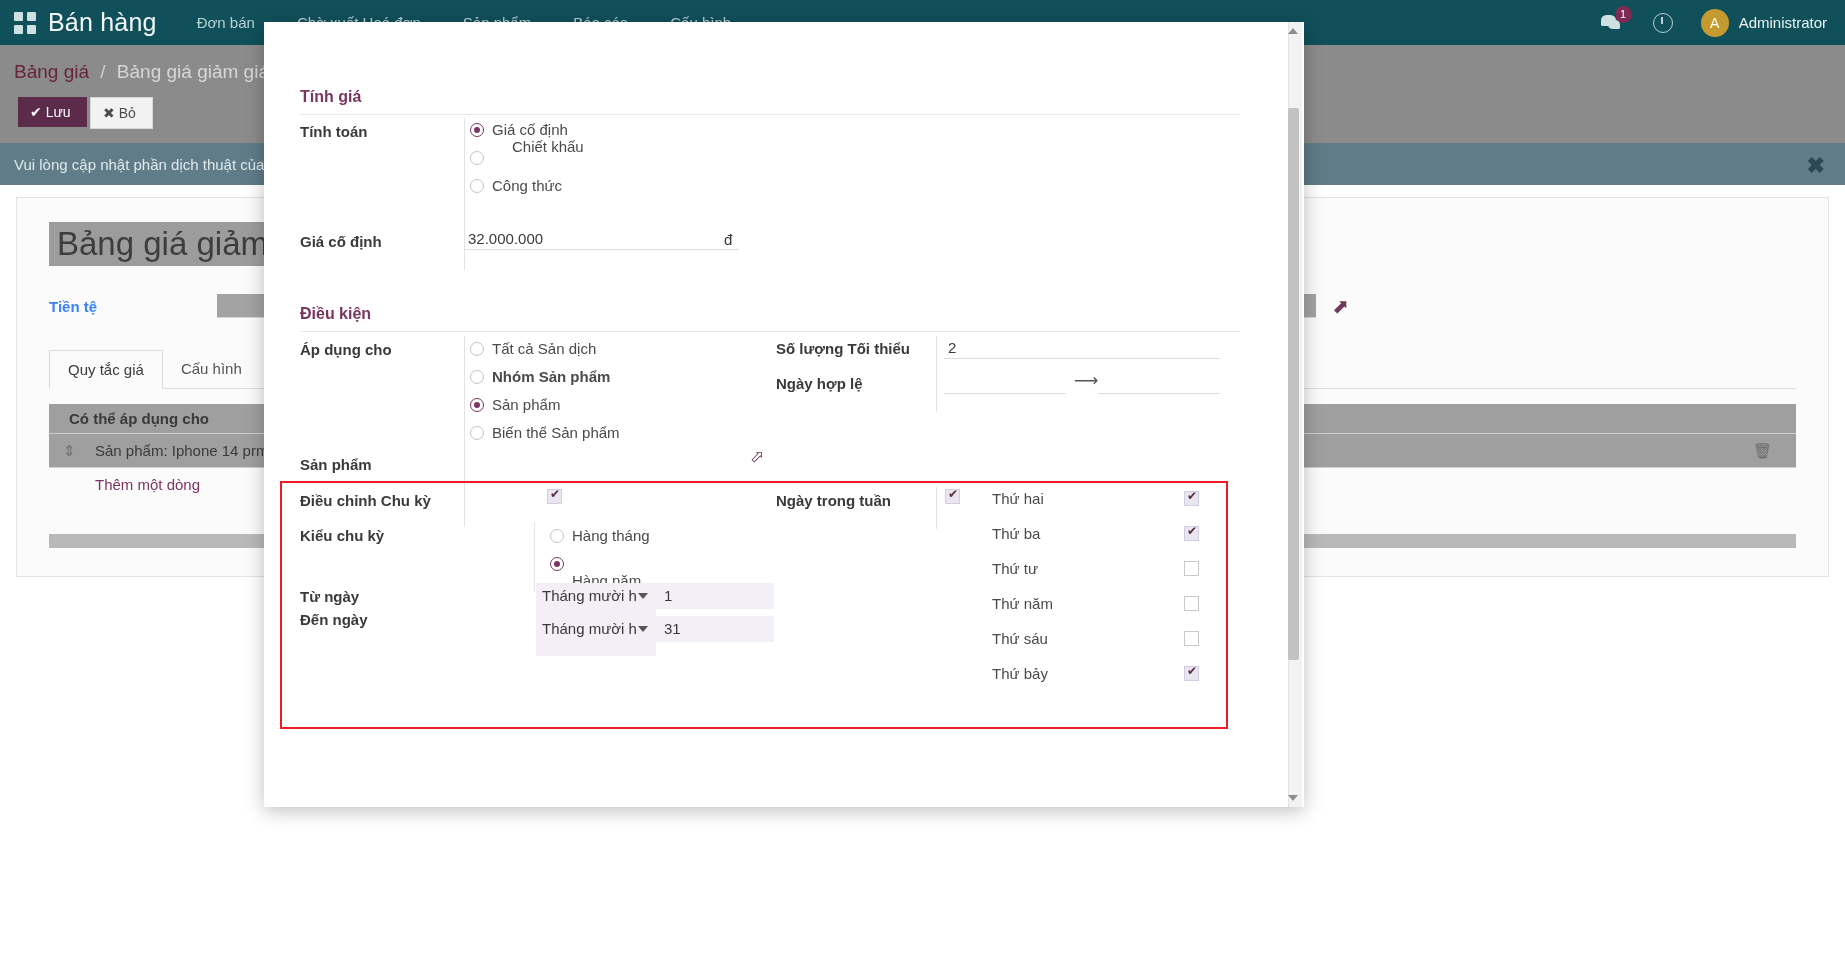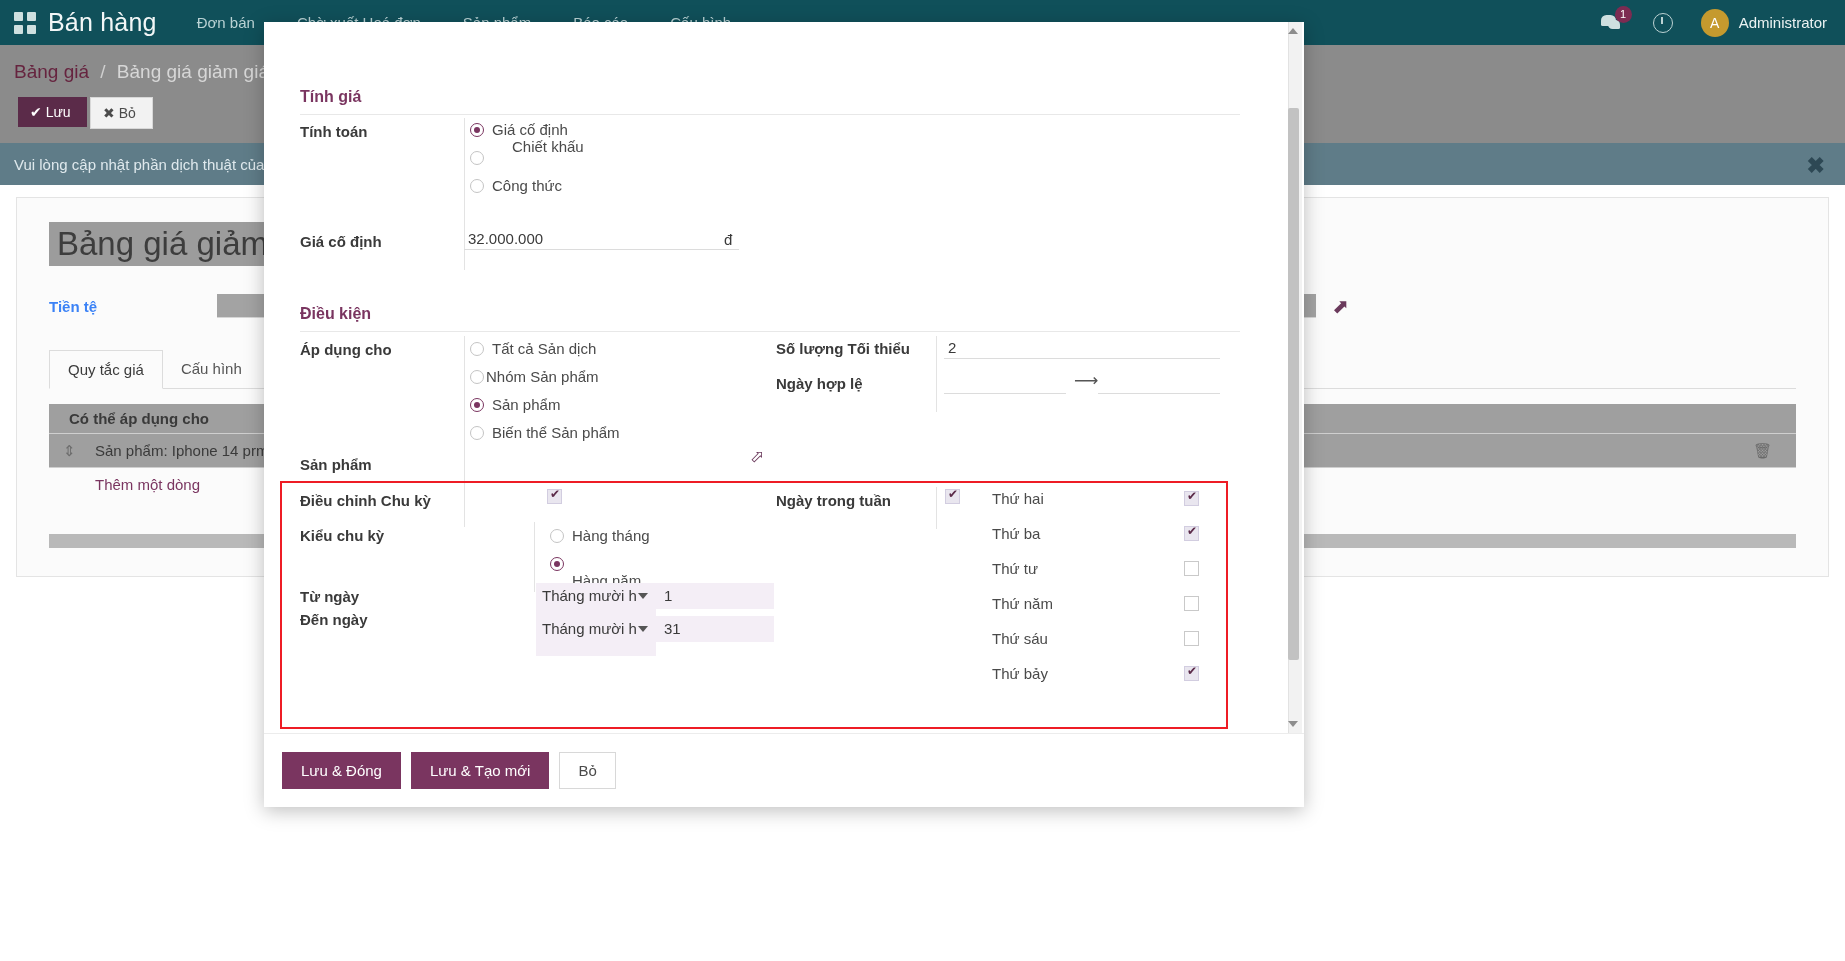--- a/index.html
+++ b/index.html
@@ -258,21 +258,21 @@
       <div class="sec-title" style="left:36px; top:283px;text-align:center;">Điều kiện</div>
       <div class="sec-rule" style="left:36px; top:309px; width:940px;"></div>
 
       <div class="lbl" style="left:36px; top:319px;">Áp dụng cho</div>
       <div class="vsep" style="left:200px; top:314px; height:142px;"></div>
 
       <div class="radio" style="left:206px; top:320px;"></div>
       <div class="radio-lbl" style="left:228px; top:318px;">Tất cả Sản dịch</div>
 
       <div class="radio" style="left:206px; top:348px;"></div>
-      <div class="radio-lbl" style="left:222px; top:346px;">Nhóm Sản phẩm</div>
+      <div class="radio-lbl" style="left:228px; top:346px;font-weight:bold;">Nhóm Sản phẩm</div>
 
       <div class="radio on" style="left:206px; top:376px;"></div>
       <div class="radio-lbl" style="left:228px; top:374px;">Sản phẩm</div>
 
       <div class="radio" style="left:206px; top:404px;"></div>
       <div class="radio-lbl" style="left:228px; top:402px;">Biến thể Sản phẩm</div>
 
       <div class="lbl" style="left:512px; top:318px;">Số lượng Tối thiểu</div>
       <div class="vsep" style="left:672px; top:314px; height:76px;"></div>
       <input class="inp" style="left: 680px; top: 315px; width: 276px;" value="2">
@@ -341,18 +341,13 @@
 
     </div>
 
     <div class="scrollbar-track">
       <div class="scroll-up"></div>
       <div class="scrollbar-thumb"></div>
       <div class="scroll-down"></div>
     </div>
   </div>
 
-  <div class="modal-footer">
-    <button class="fbtn primary">Lưu &amp; Đóng</button>
-    <button class="fbtn secondary">Lưu &amp; Tạo mới</button>
-    <button class="fbtn plain">Bỏ</button>
-  </div>
 </div>
 
 </body></html>

